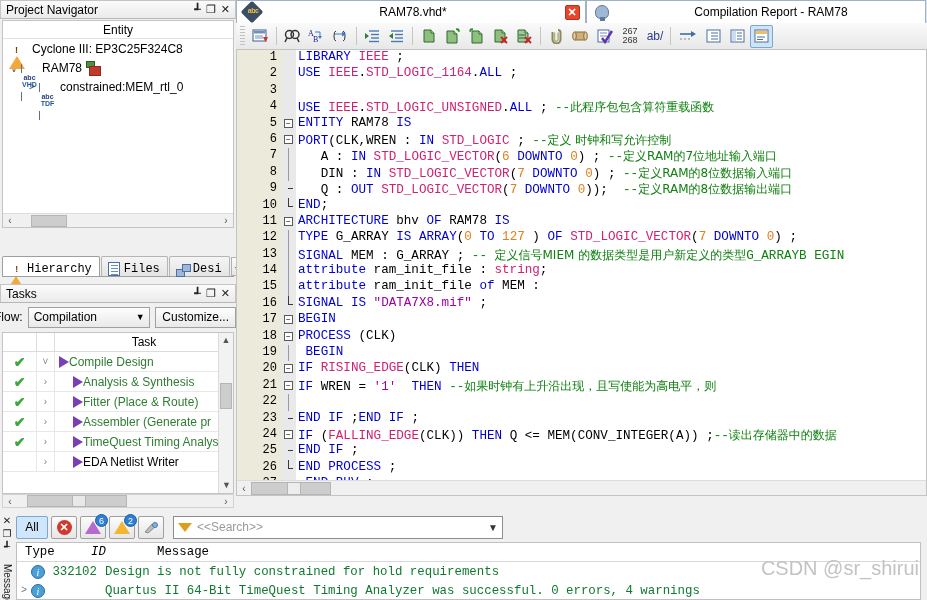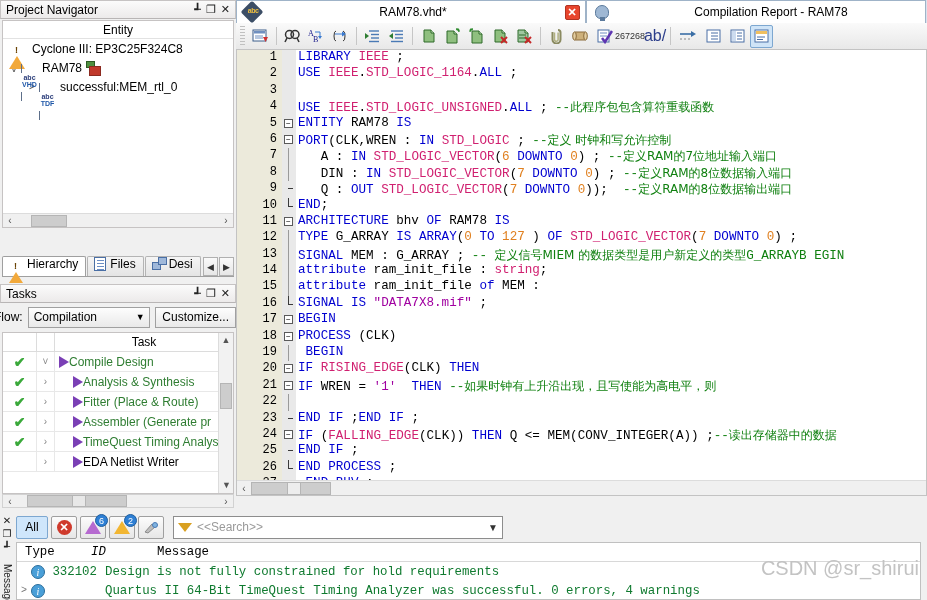--- a/index.html
+++ b/index.html
@@ -91,26 +91,27 @@
   .hscroll .track { flex: 1; height: 12px; background: #f0f0f0; position: relative; }
   .hscroll .thumb { position: absolute; top: 0; height: 12px; background: #cdcdcd; border: 1px solid #b5b5b5; }
 
   
   #pn-tabs {
     position: absolute; left: 2px; top: 256px; width: 232px; height: 21px;
     display: flex; align-items: flex-end;
     border-bottom: 1px solid #9f9f9f;
   }
   .tab {
-    height: 20px; display: flex; align-items: flex-start; gap: 4px;
+    height: 20px; display: flex; align-items: flex-end; gap: 4px;
     padding: 0 7px 0 6px;
     background: linear-gradient(#f5f5f5,#e4e4e4);
     border: 1px solid #b4b4b4; border-bottom: none;
     font-size: 12px; margin-right: 1px;
     border-radius: 2px 2px 0 0;
+    font-family: Liberation Mono, monospace;
   }
   .tab.active { background: #fff; border-color: #9f9f9f; }
   .tabnav {
     margin-left: auto; display: flex; align-items: center; gap: 1px;
     background: #eee; height: 19px;
   }
   .tabnav .nb {
     width: 15px; height: 19px; border: 1px solid #b0b0b0; background: linear-gradient(#fafafa,#e6e6e6);
     display: flex; align-items: center; justify-content: center; font-size: 9px; color: #333;
   }
@@ -377,21 +378,21 @@
           </span>
           <span>RAM78</span>
           <span class="hier-ico"></span>
         </div>
 
         <div class="tree-row" style="padding-left:22px;">
           <span class="tw">&gt;</span>
           <span class="ico">
             <span class="abcbox"><i>abc</i><i class="b">TDF</i></span>
           </span>
-          <span>successful:MEM_rtl_0</span>
+          <span>constrained:MEM_rtl_0</span>
         </div>
 
         <div class="hscroll">
           <span class="arr">‹</span>
           <span class="track">
               <span class="thumb" style="left:14px;width:36px;"></span>
             </span>
           <span class="arr">›</span>
         </div>
       </div>
@@ -650,25 +651,25 @@
           </svg>
       </span>
       <span class="tb">
         <svg width="17" height="16" viewBox="0 0 17 16">
             <rect x="2" y="2" width="11" height="12" fill="#fff" stroke="#4a6fa5"></rect>
             <line x1="4" y1="5" x2="11" y2="5" stroke="#6f8fc0"></line>
             <line x1="4" y1="8" x2="11" y2="8" stroke="#6f8fc0"></line>
             <polyline points="6,10 9,14 16,3" fill="none" stroke="#5e35b1" stroke-width="2.5"></polyline>
           </svg>
       </span>
-      <span class="tb" style="width:26px;flex-direction:row;">
+      <span class="tb" style="width:26px;flex-direction:column;">
         <span class="tbtxt">267</span>
         <span class="tbtxt">268</span>
       </span>
-      <span class="tb" style="width:22px;color:#2b3d8a;font-size:16px;">ab/</span>
+      <span class="tb" style="width:22px;color:#2b3d8a;font-size:12px;">ab/</span>
       <span class="tbsep"></span>
       <span class="tb" style="width:26px;">
         <svg width="20" height="16" viewBox="0 0 20 16">
             <line x1="2" y1="6" x2="14" y2="6" stroke="#3a6ea5" stroke-width="1.6"></line>
             <polygon points="13,3 18,6 13,9" fill="#3a6ea5"></polygon>
             <line x1="2" y1="11" x2="4" y2="11" stroke="#888"></line>
             <line x1="6" y1="11" x2="8" y2="11" stroke="#888"></line>
             <line x1="10" y1="11" x2="12" y2="11" stroke="#888"></line>
           </svg>
       </span>

